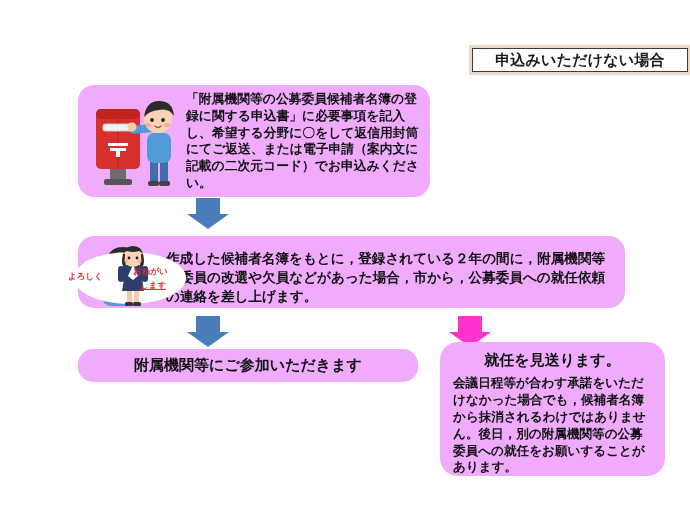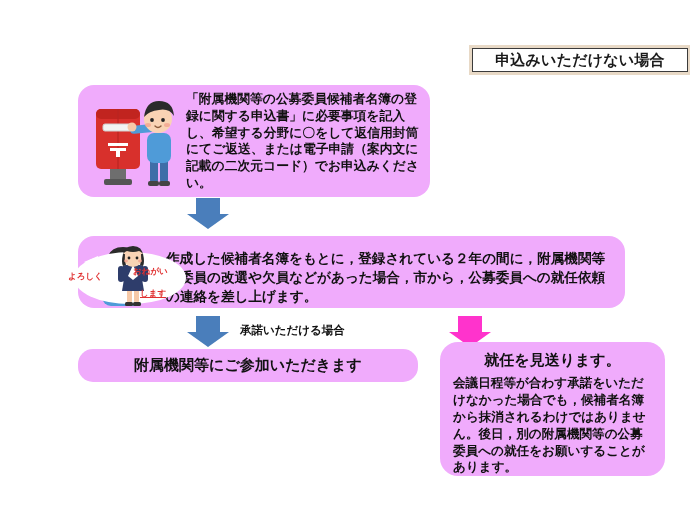--- a/index.html
+++ b/index.html
@@ -134,21 +134,21 @@
   }
   .bubble-word {
     position: absolute;
     color: #e03030;
     font-weight: bold;
     font-size: 8.5px;
     white-space: nowrap;
   }
   #word-yoroshiku { left: 68px; top: 271px; }
   #word-onegai    { left: 133px; top: 266px; }
-  #word-shimasu   { left: 140px; top: 288px; text-decoration: underline; }
+  #word-shimasu   { left: 140px; top: 280px; text-decoration: underline; }
 
   .hidden-label { position:absolute; width:1px; height:1px; overflow:hidden; opacity:0; }
 </style>
 </head>
 <body>
 
 <div id="canvas">
 
 
   <div class="header-box" id="header-right">
@@ -257,21 +257,20 @@
 
   <span class="bubble-word" id="word-yoroshiku">よろしく</span>
   <span class="bubble-word" id="word-onegai">おねがい</span>
   <span class="bubble-word" id="word-shimasu">します</span>
 
   <div class="arrow-wrap" style="left:186px; top:316px;">
     <svg width="44" height="32" viewBox="0 0 44 32">
       <polygon points="10,0 34,0 34,16 43,16 22,31 1,16 10,16" fill="#4a7ebb"></polygon>
     </svg>
   </div>
-  <div class="arrow-caption" style="left:240px; top:323px;">承諾いただける場合</div>
 
   <div class="arrow-wrap" style="left:448px; top:316px;">
     <svg width="44" height="32" viewBox="0 0 44 32">
       <polygon points="10,0 34,0 34,16 43,16 22,31 1,16 10,16" fill="#ff33cc"></polygon>
     </svg>
   </div>
 
   <div class="peach" id="box-join">
     <span id="join-text">附属機関等にご参加いただきます</span>
   </div>

